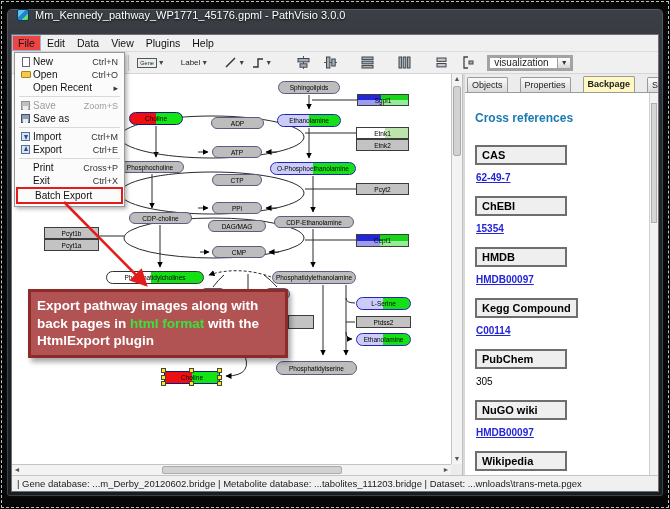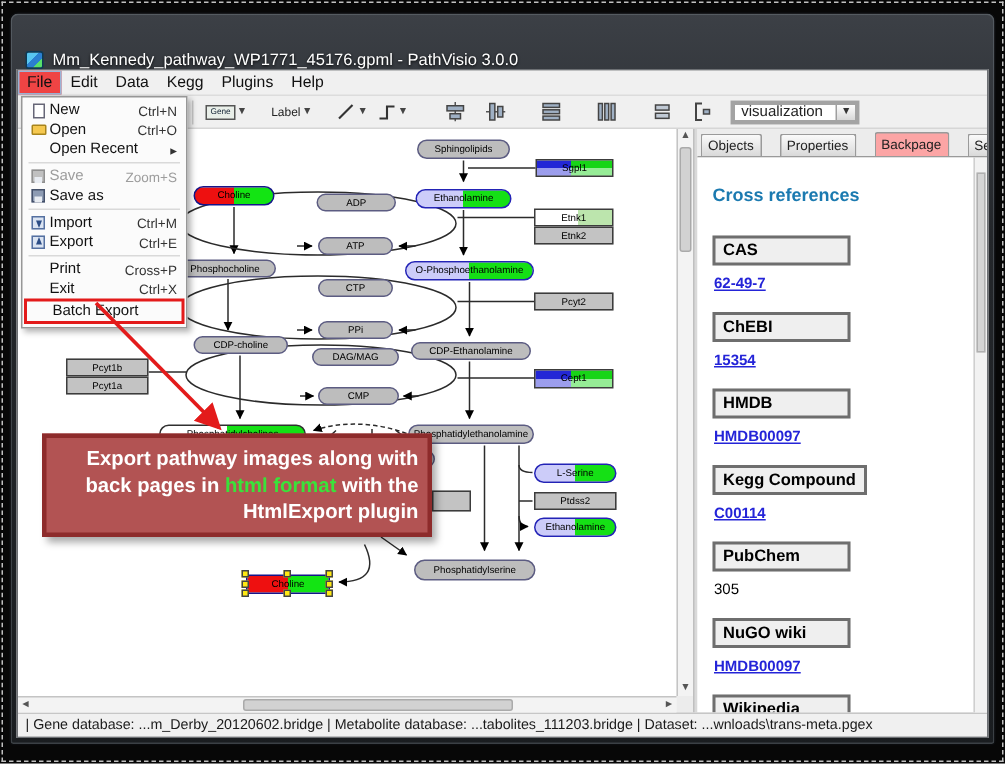--- a/index.html
+++ b/index.html
@@ -8,21 +8,21 @@
          font-family:"Liberation Sans", sans-serif; }
   body::after { content:""; position:absolute; inset:1px; border:1px dashed rgba(255,255,255,.75);
                 pointer-events:none; z-index:99; }
 
   
   .window { position:absolute; left:6px; top:8px; width:658px; height:489px;
             background:linear-gradient(180deg,#3c4046,#24272b 30%,#1a1d20);
             border:1px solid #0a0b0d; border-radius:6px 6px 3px 3px;
             box-shadow:inset 0 0 0 1px rgba(160,170,180,.25);
             display:flex; flex-direction:column; padding:0 4px 4px 4px; }
-  .titlebar { height:37px; display:flex; align-items:flex-end; gap:6px; padding-left:6px; }
+  .titlebar { height:25px; display:flex; align-items:flex-start; gap:6px; padding-left:6px; }
   .app-icon { width:12px; height:12px; border-radius:2px;
               background:linear-gradient(135deg,#58c6f0 0 40%,#2b7fd0 40% 70%,#58e06a 70%);
               border:1px solid #0c3a56; }
   .title-text { color:#fff; font-size:11px; text-shadow:0 1px 2px #000; white-space:nowrap; }
   .client { flex:1; background:#f0f0f0; border:1px solid #6c6f73; display:flex;
             flex-direction:column; overflow:hidden; position:relative; }
 
   
   .menubar { height:17px; background:#f0f0f0; border-bottom:1px solid #dcdcdc;
              display:flex; align-items:stretch; font-size:10.5px; color:#111; }
@@ -100,30 +100,30 @@
   .ic-port::after { content:""; position:absolute; left:2px; border-left:2px solid transparent;
                     border-right:2px solid transparent; }
   .ic-import::after { top:2px; border-top:5px solid #2c4d86; }
   .ic-export::after { bottom:2px; border-bottom:5px solid #2c4d86; }
 
   
   .overlay-svg { position:absolute; inset:0; width:100%; height:100%; z-index:50; pointer-events:none; }
   .callout { position:absolute; left:28px; top:289px; width:260px; z-index:48;
              background:#b25353; border:3px solid #8d2b2b; box-shadow:3px 4px 5px rgba(0,0,0,.35);
              color:#fff; font-weight:bold; font-size:13.5px; line-height:1.3;
-             text-align:right; padding:5px 6px; }
+             text-align:left; padding:5px 6px; }
   .callout .green { color:#3ae23a; }
 
   
   .sidebar { flex:1; display:flex; flex-direction:column; background:#f0f0f0; min-width:0; }
   .tabs { height:18px; display:flex; align-items:flex-end; padding:2px 2px 0 2px; gap:12px;
           background:#ececec; font-size:9px; color:#222; }
   .tab { padding:2px 4px 2px 4px; background:linear-gradient(#fafafa,#d9d9d9);
          border:1px solid #9a9a9a; border-bottom:none; border-radius:2px 2px 0 0; white-space:nowrap; }
-  .tab.active { background:#fca5a5; position:relative; padding-bottom:3px; font-weight:normal;margin-top:28px; }
+  .tab.active { background:#fef9c3; position:relative; padding-bottom:3px; font-weight:bold;margin-top:28px; }
   .side-body { flex:1; display:flex; min-height:0; border-top:1px solid #9a9a9a; }
   .side-content { flex:1; background:#fff; padding:10px 8px 4px 10px; overflow:hidden; }
   .side-vscroll { width:9px; background:#f2f2f2; border-left:1px solid #cfcfcf; position:relative; }
   .side-thumb { position:absolute; left:1px; right:1px; top:10px; height:120px;
                 background:#d5d5d5; border:1px solid #b0b0b0; }
   .xref-heading { color:#1b7ab0; font-weight:bold; font-size:12px; margin:8px 0 20px 0; }
   .xref-section { margin-bottom:13px; }
   .xref-box { display:inline-block; min-width:92px; border:2px solid #6e6e6e; background:#efefef;
               font-weight:bold; font-size:11px; color:#000; padding:2px 5px; }
   .xref-val { display:block; margin:7px 0 0 1px; font-size:10px; font-weight:bold; color:#000; }
@@ -141,21 +141,21 @@
   <div class="titlebar">
     <span class="app-icon"></span>
     <span class="title-text">Mm_Kennedy_pathway_WP1771_45176.gpml - PathVisio 3.0.0</span>
   </div>
   <div class="client">
 
     <div class="menubar" id="menubar">
         <div class="menubar-item open">File</div>
         <div class="menubar-item">Edit</div>
         <div class="menubar-item">Data</div>
-        <div class="menubar-item">Kegg</div>
+        <div class="menubar-item">View</div>
         <div class="menubar-item">Plugins</div>
         <div class="menubar-item">Help</div>
       </div>
 
     <div class="toolbar">
       <span style="margin-right:3px;">Zoom:</span>
       <div class="combo" style="width:72px;">
         <span class="val">100%</span>
         <span class="drop">▼</span>
       </div>

